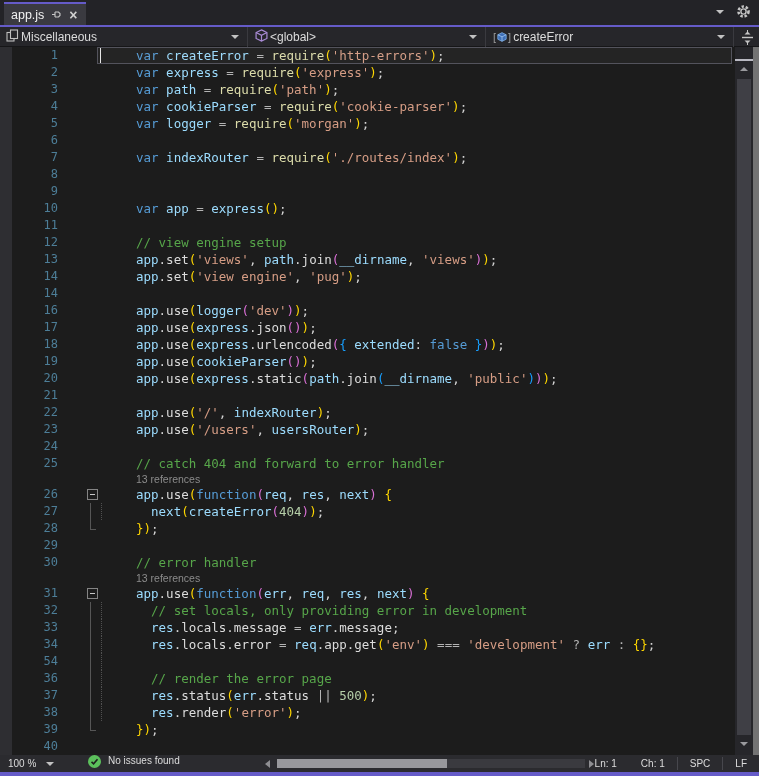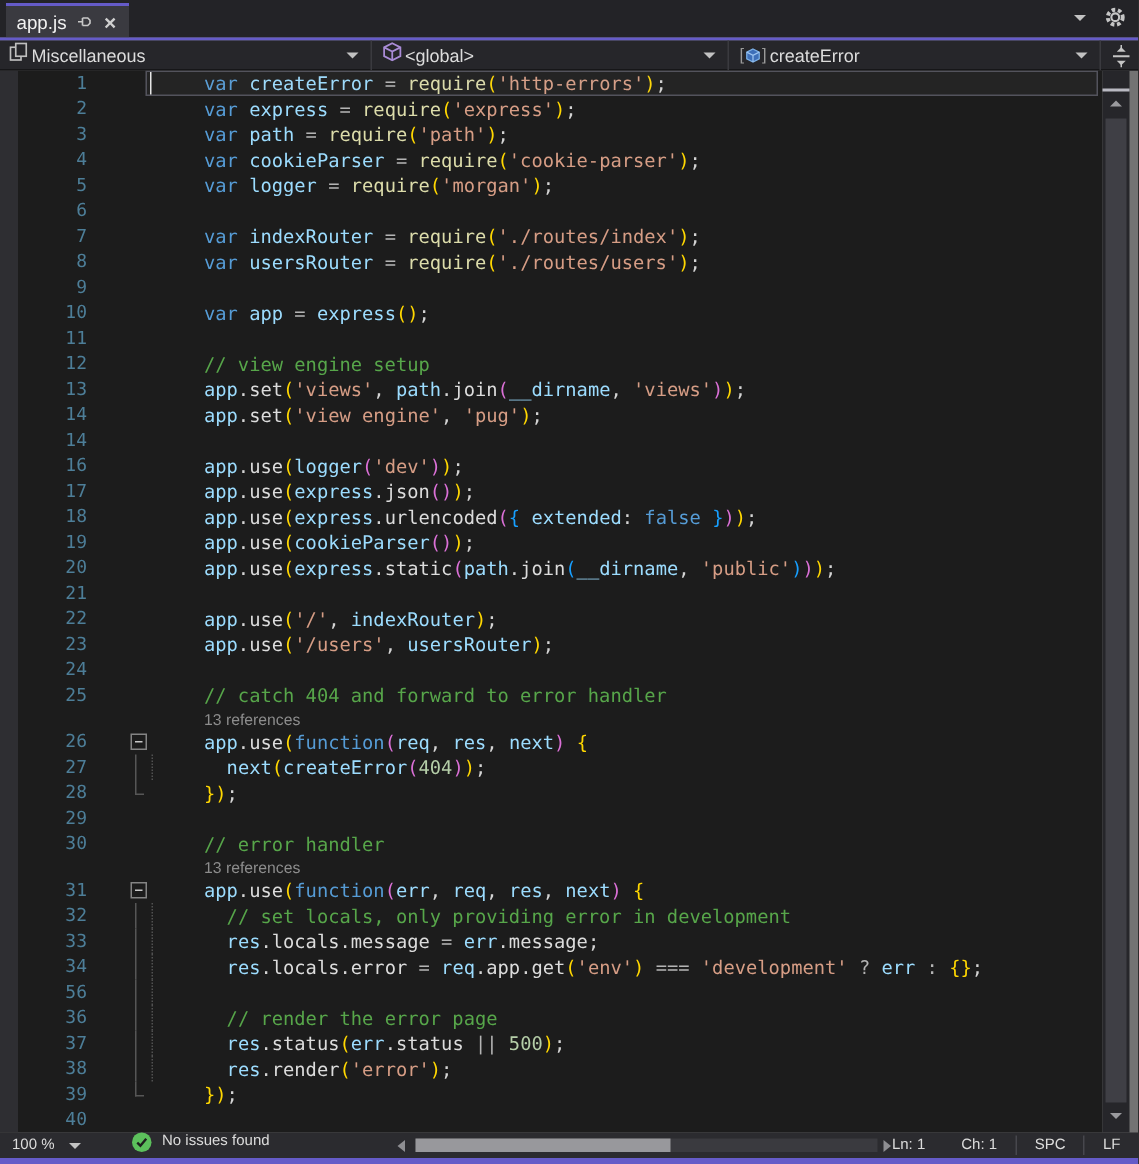--- a/index.html
+++ b/index.html
@@ -196,21 +196,20 @@
           <div class="code"></div>
         </div>
         <div class="row code-row">
           <div class="num">7</div>
           <div class="fold"></div>
           <div class="code"><span class="tk-k">var</span><span class="tk-w"> </span><span class="tk-v">indexRouter</span><span class="tk-o"> = </span><span class="tk-f">require</span><span class="tk-b1">(</span><span class="tk-s">'./routes/index'</span><span class="tk-b1">)</span><span class="tk-p">;</span></div>
         </div>
         <div class="row code-row">
           <div class="num">8</div>
           <div class="fold"></div>
-          <div class="code"><span class="tk-k">var</span><span class="tk-w"> </span><span class="tk-v">usersRouter</span><span class="tk-o"> = </span><span class="tk-f">require</span><span class="tk-b1">(</span><span class="tk-s">'./routes/users'</span><span class="tk-b1">)</span><span class="tk-p">;</span></div>
         </div>
         <div class="row code-row">
           <div class="num">9</div>
           <div class="fold"></div>
           <div class="code"></div>
         </div>
         <div class="row code-row">
           <div class="num">10</div>
           <div class="fold"></div>
           <div class="code"><span class="tk-k">var</span><span class="tk-w"> </span><span class="tk-v">app</span><span class="tk-o"> = </span><span class="tk-v">express</span><span class="tk-b1">()</span><span class="tk-p">;</span></div>
@@ -353,21 +352,21 @@
           <div class="code"><span class="guide"></span><span class="tk-w">  </span><span class="tk-v">res</span><span class="tk-p">.</span><span class="tk-m">locals</span><span class="tk-p">.</span><span class="tk-m">message</span><span class="tk-o"> = </span><span class="tk-v">err</span><span class="tk-p">.</span><span class="tk-m">message</span><span class="tk-p">;</span></div>
         </div>
         <div class="row code-row">
           <div class="num">34</div>
           <div class="fold">
             <span class="vline"></span>
           </div>
           <div class="code"><span class="guide"></span><span class="tk-w">  </span><span class="tk-v">res</span><span class="tk-p">.</span><span class="tk-m">locals</span><span class="tk-p">.</span><span class="tk-m">error</span><span class="tk-o"> = </span><span class="tk-v">req</span><span class="tk-p">.</span><span class="tk-m">app</span><span class="tk-p">.</span><span class="tk-m">get</span><span class="tk-b1">(</span><span class="tk-s">'env'</span><span class="tk-b1">)</span><span class="tk-o"> === </span><span class="tk-s">'development'</span><span class="tk-o"> ? </span><span class="tk-v">err</span><span class="tk-o"> : </span><span class="tk-b1">{}</span><span class="tk-p">;</span></div>
         </div>
         <div class="row code-row">
-          <div class="num">56</div>
+          <div class="num">54</div>
           <div class="fold">
             <span class="vline"></span>
           </div>
           <div class="code"><span class="guide"></span></div>
         </div>
         <div class="row code-row">
           <div class="num">36</div>
           <div class="fold">
             <span class="vline"></span>
           </div>

